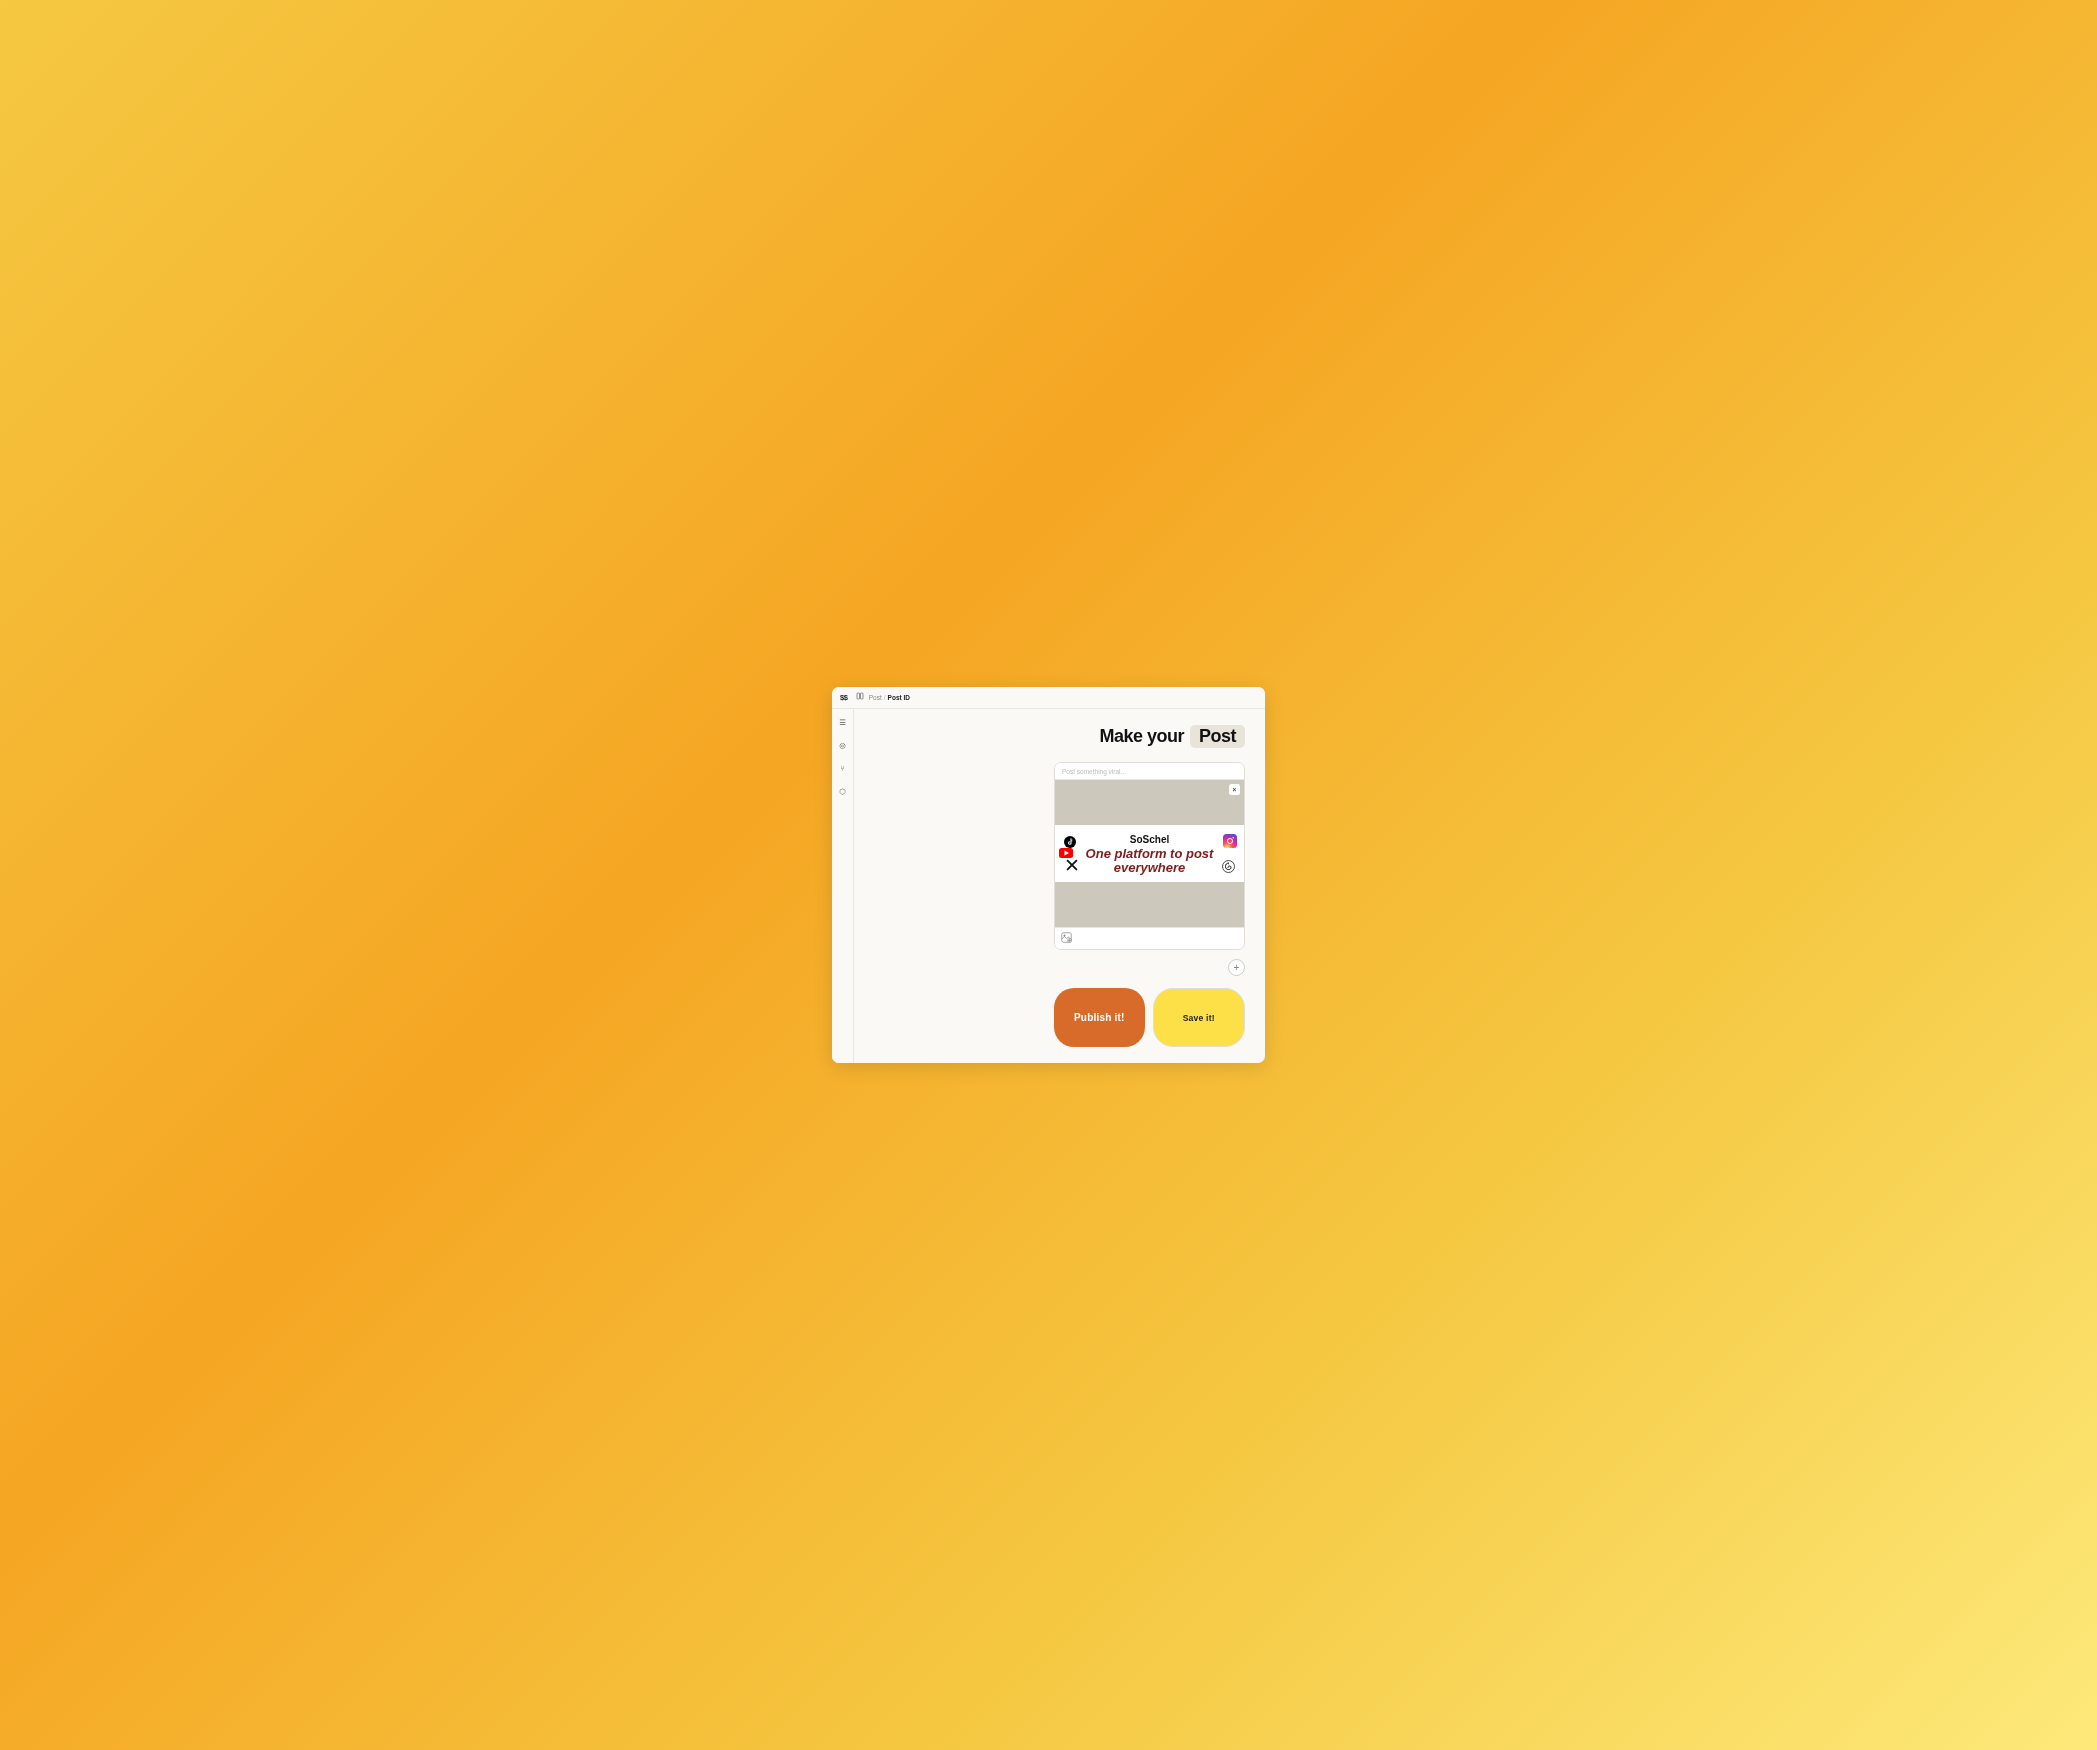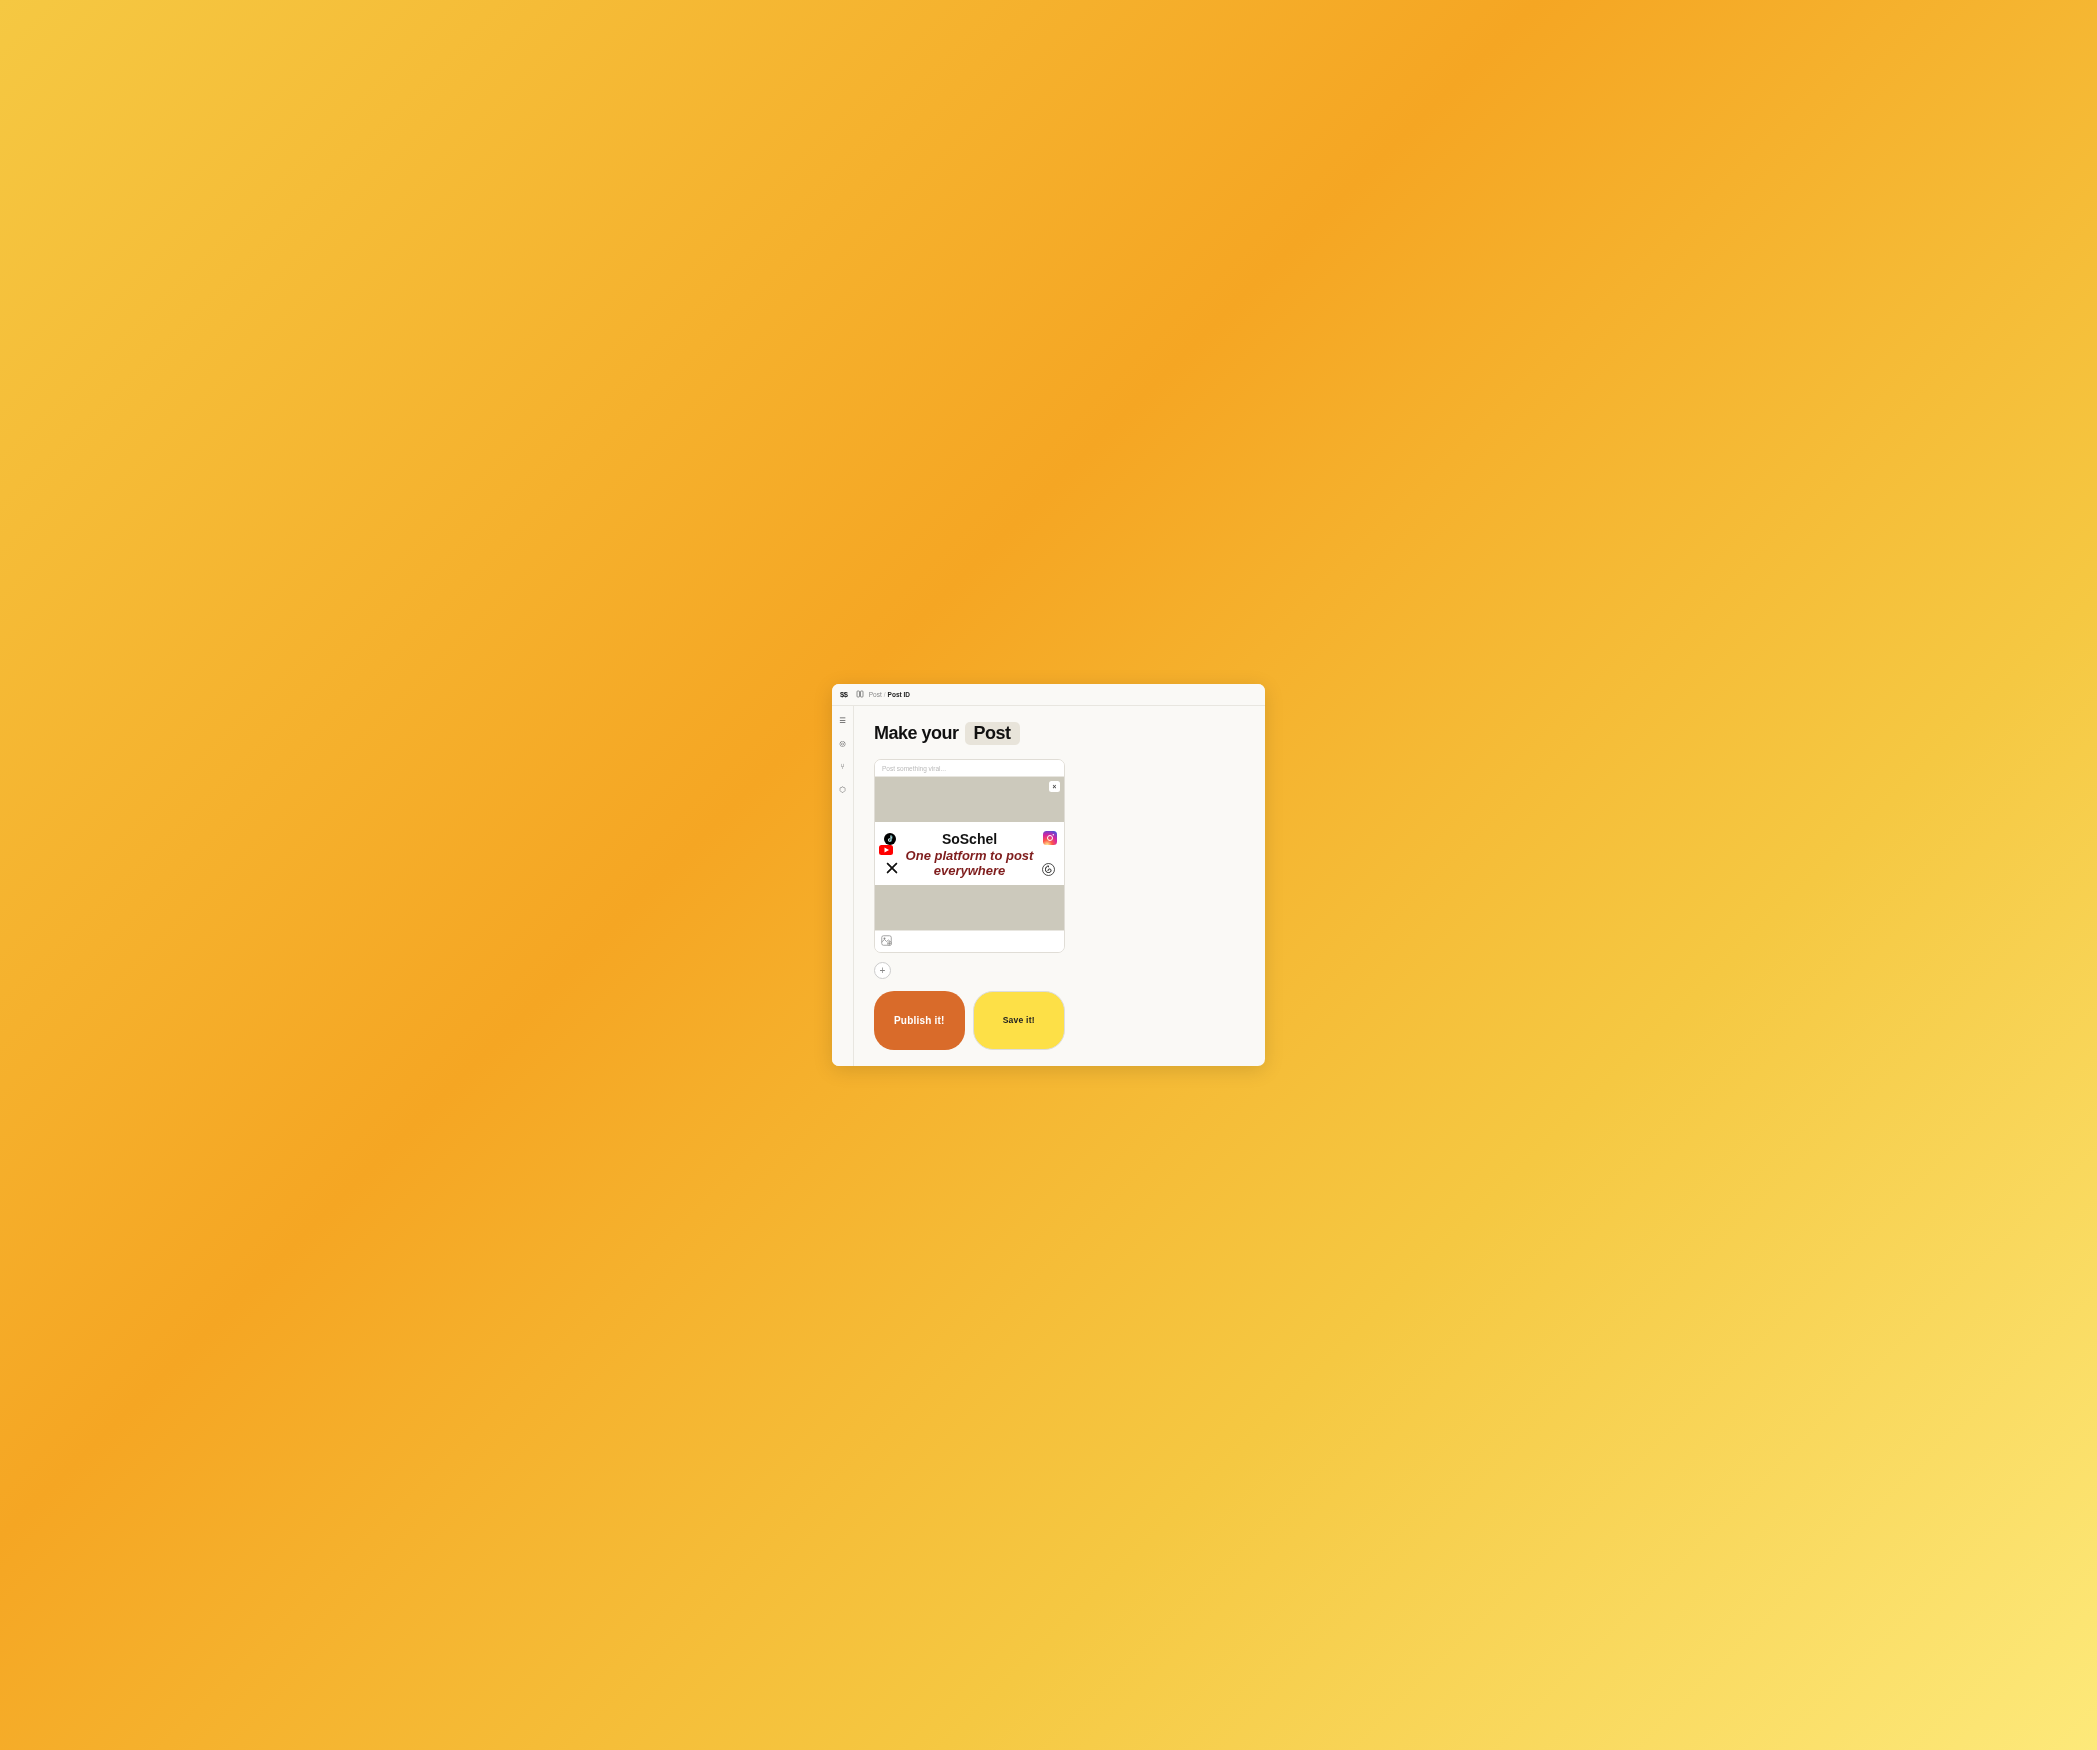--- a/index.html
+++ b/index.html
@@ -87,21 +87,21 @@
       align-items: center;
       justify-content: center;
     }
 
     
     .main-content {
       flex: 1;
       padding: 16px 20px 16px 20px;
       display: flex;
       flex-direction: column;
-      align-items: flex-start;
+      align-items: flex-end;
     }
 
     
     .page-title-row {
       display: flex;
       align-items: center;
       gap: 6px;
       margin-bottom: 14px;
     }
     .page-title-text {
@@ -166,21 +166,21 @@
     
     .post-brand-preview {
       padding: 9px 7px 7px 7px;
       display: flex;
       flex-direction: column;
       align-items: center;
       background: #fff;
       position: relative;
     }
     .brand-name {
-      font-size: 14px;
+      font-size: 10px;
       font-weight: 900;
       color: #111;
       font-family: 'Arial Black', 'Arial', sans-serif;
       margin-bottom: 2px;
     }
     .brand-tagline {
       font-size: 13px;
       font-weight: 900;
       color: #7f1d1d;
       font-family: 'Arial Black', 'Arial', sans-serif;

